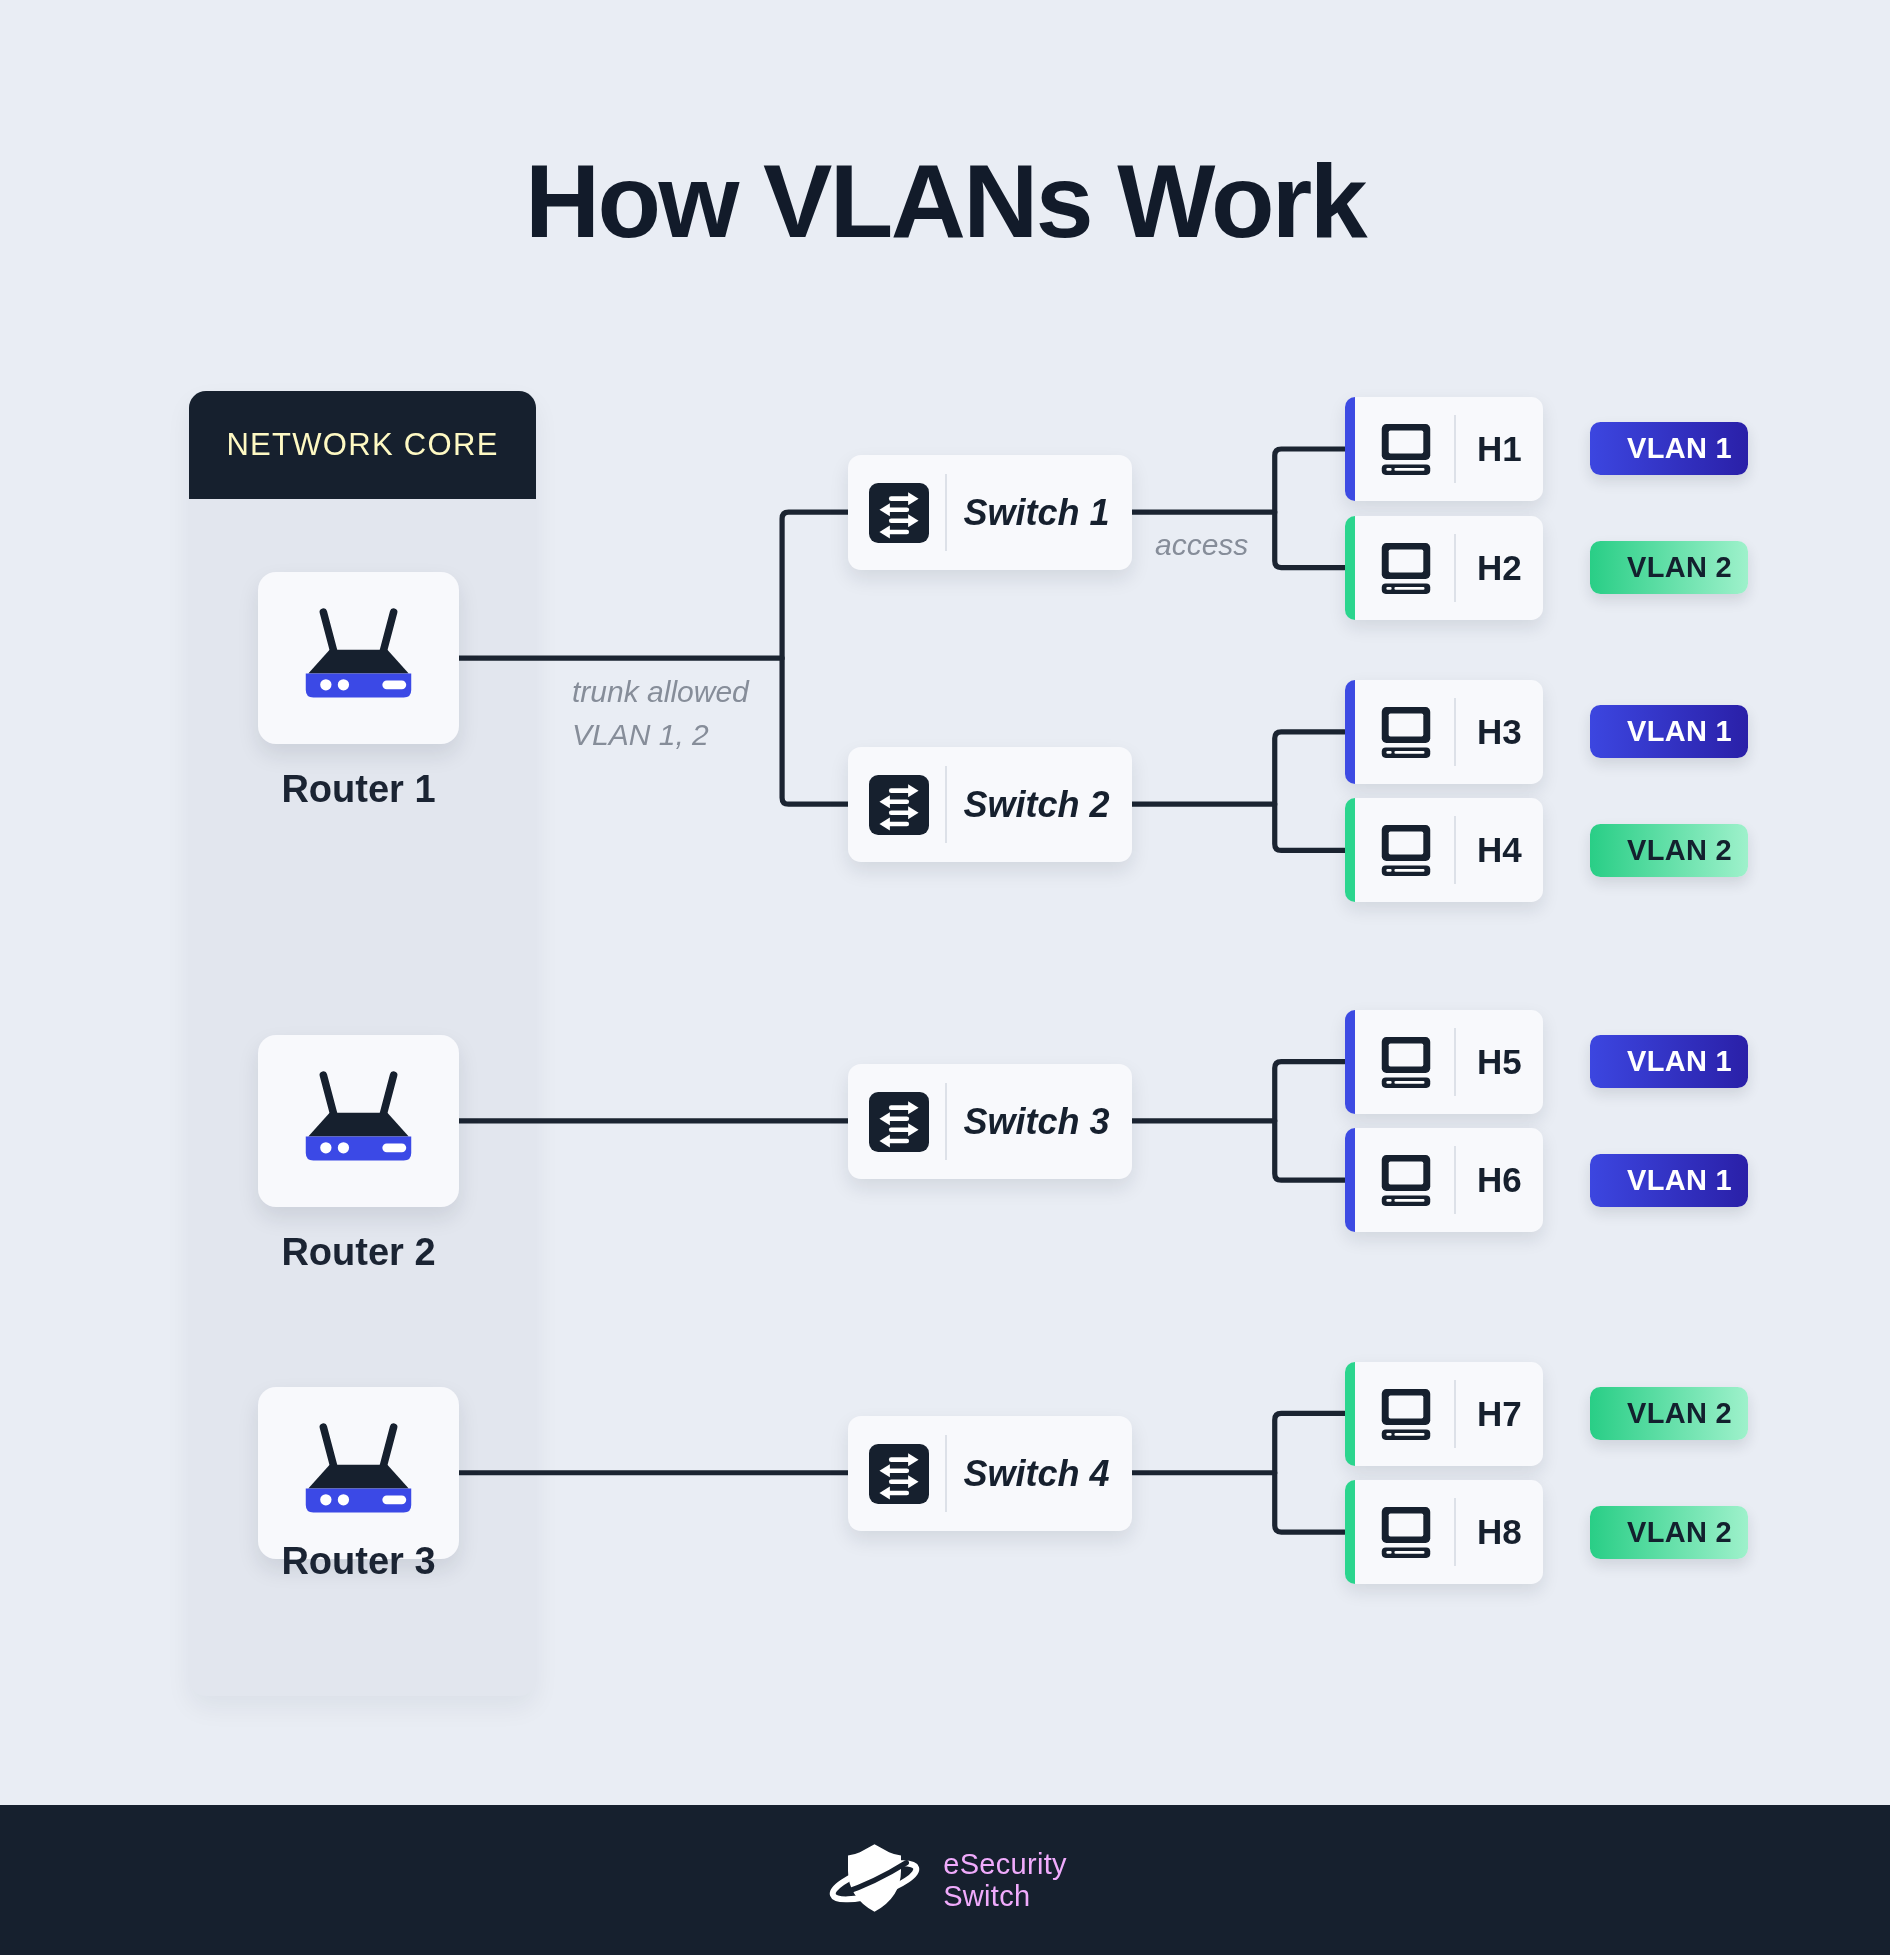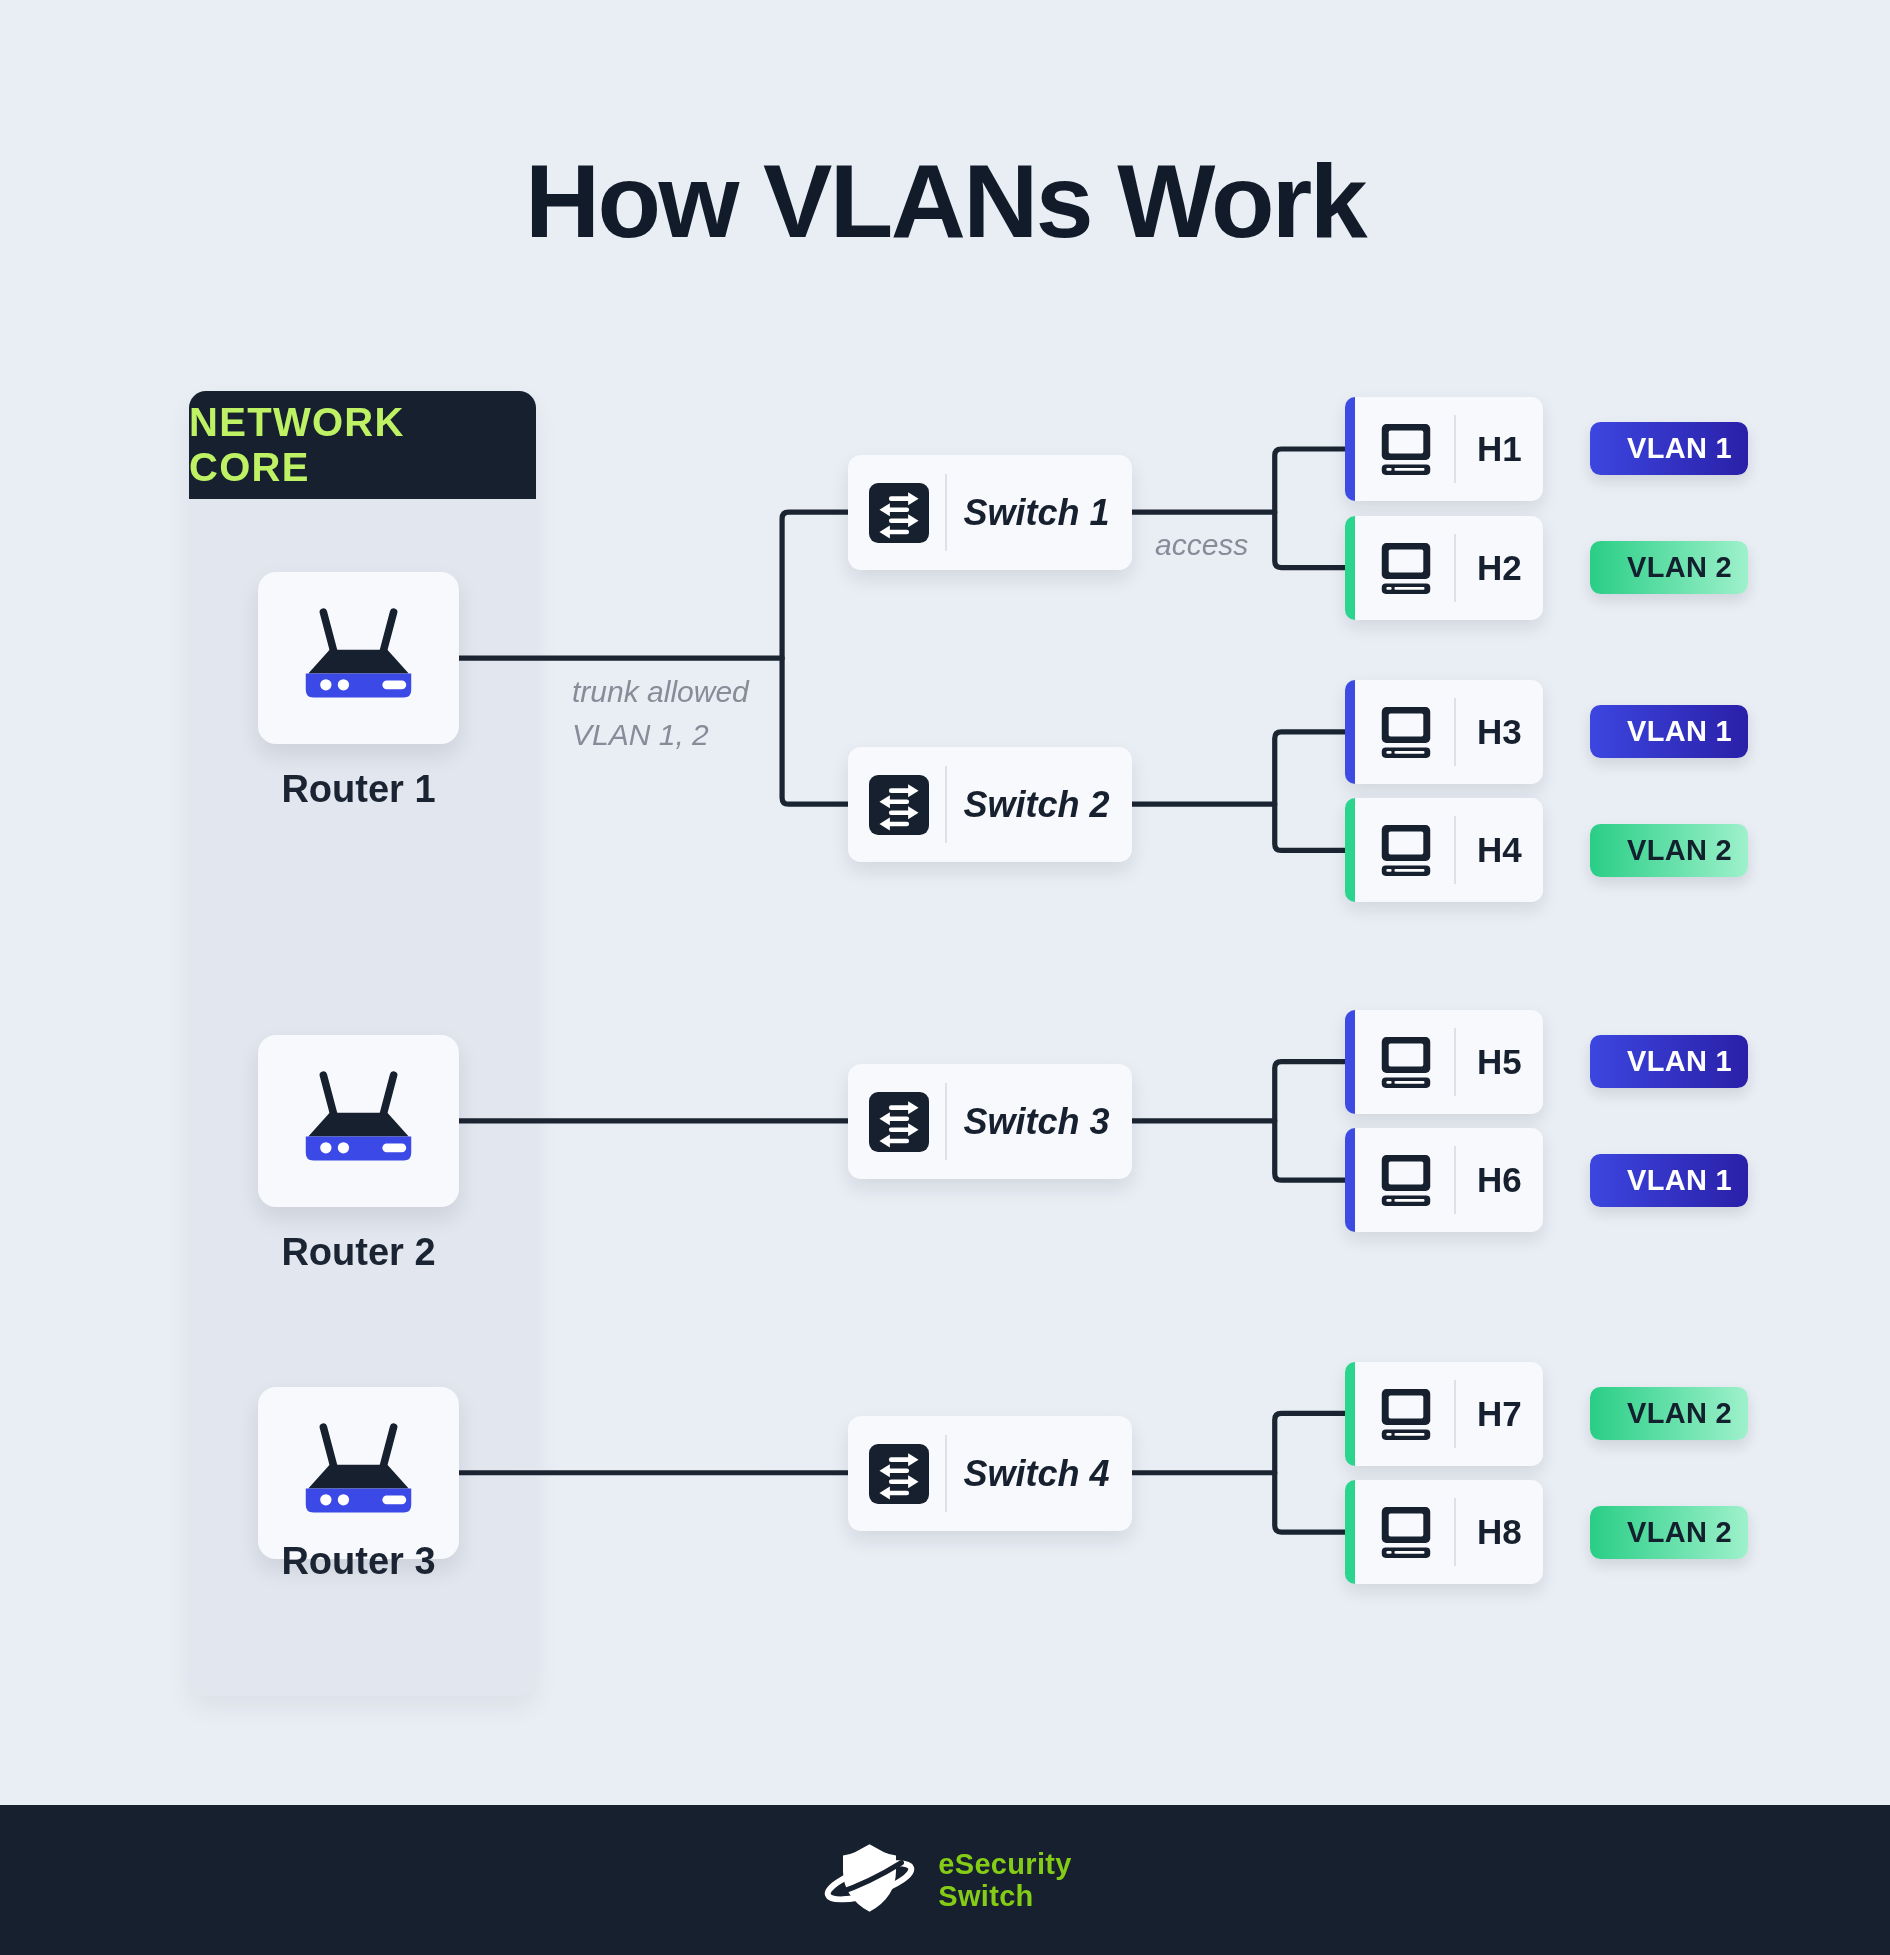--- a/index.html
+++ b/index.html
@@ -22,21 +22,21 @@
     box-shadow:0 11.7px 26px rgba(22,32,46,0.06);
     z-index:0;
   }
   .core-header{
     left:189px;top:391px;width:347px;height:108px;
     background:#16202E;border-radius:17px 17px 0 0;
     display:flex;align-items:center;justify-content:center;
     z-index:2;
   }
   .core-header span{
-    color:#bef264;font-size:40px;font-weight:700;letter-spacing:1.3px;
+    color:#fef9c3;font-size:31px;font-weight:400;letter-spacing:1.3px;
   }
   
   svg.links{left:0;top:0;z-index:1;pointer-events:none;}
   svg.links path{stroke:#1B2431;stroke-width:8;fill:none;stroke-linecap:round;stroke-linejoin:round;}
   
   .router-card{
     left:258px;width:201px;height:172px;background:#F8F9FC;border-radius:18px;
     box-shadow:0 10.4px 21px rgba(22,32,46,0.10);
     display:flex;align-items:center;justify-content:center;z-index:2;
   }
@@ -78,21 +78,21 @@
   .badge.vlan2{background:linear-gradient(90deg,#29CE86,#9EF1CB);color:#13202E;}
   
   .annot{font-size:30px;font-style:italic;color:#868D99;z-index:2;line-height:1.42;}
   
   .footer{
     left:0;top:1805px;width:1890px;height:150px;background:#16202E;
     display:flex;align-items:center;justify-content:center;z-index:3;
   }
   .brand{display:flex;align-items:center;gap:17px;}
   .brand svg{width:103px;height:80px;}
-  .brand-text{color:#84cc16;font-size:29px;font-weight:700;line-height:1.12;letter-spacing:0.3px;}
+  .brand-text{color:#f0abfc;font-size:29px;font-weight:400;line-height:1.12;letter-spacing:0.3px;}
 </style>
 </head>
 <body>
 
 <svg width="0" height="0" style="position:absolute">
   <defs>
     <symbol id="sym-router" viewBox="0 0 220 180">
       <line x1="72" y1="84" x2="54" y2="16" stroke="#16202E" stroke-width="12" stroke-linecap="round"></line>
       <line x1="148" y1="84" x2="166" y2="16" stroke="#16202E" stroke-width="12" stroke-linecap="round"></line>
       <path d="M30 114 L64 76 H156 L190 114 Z" fill="#16202E"></path>

